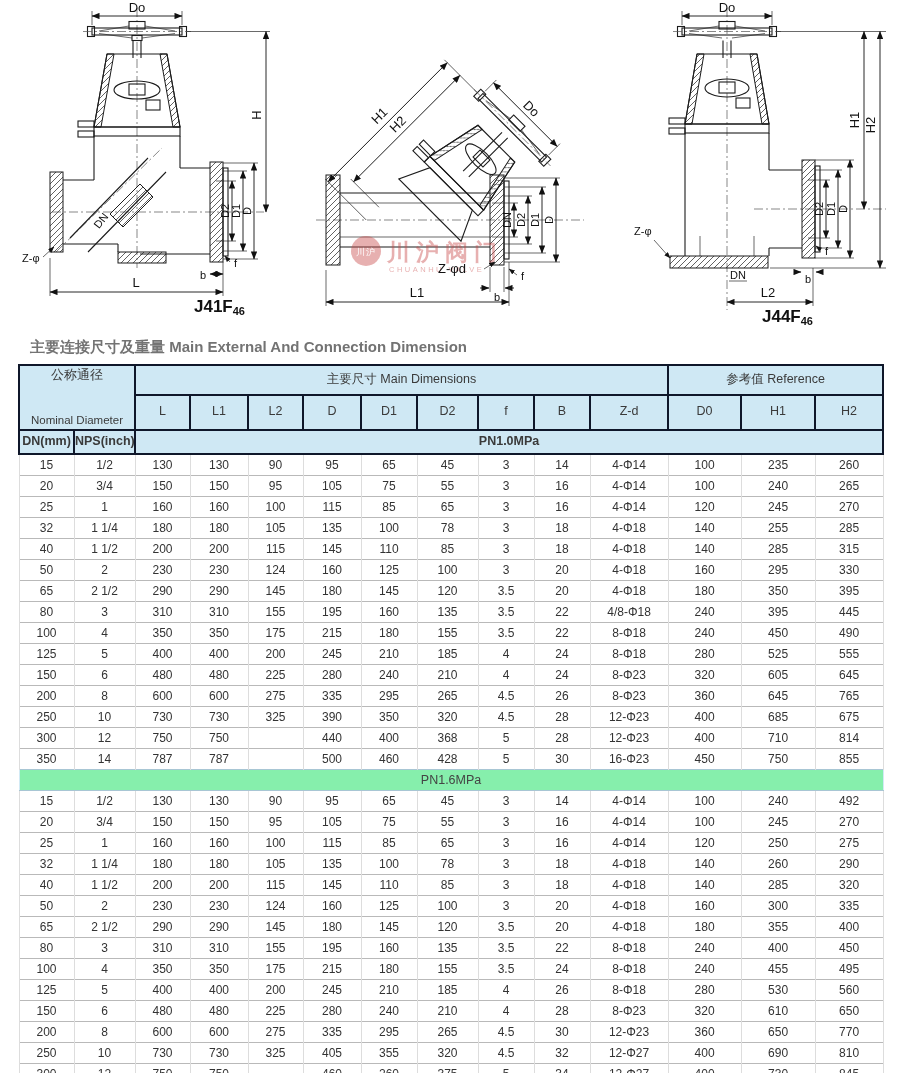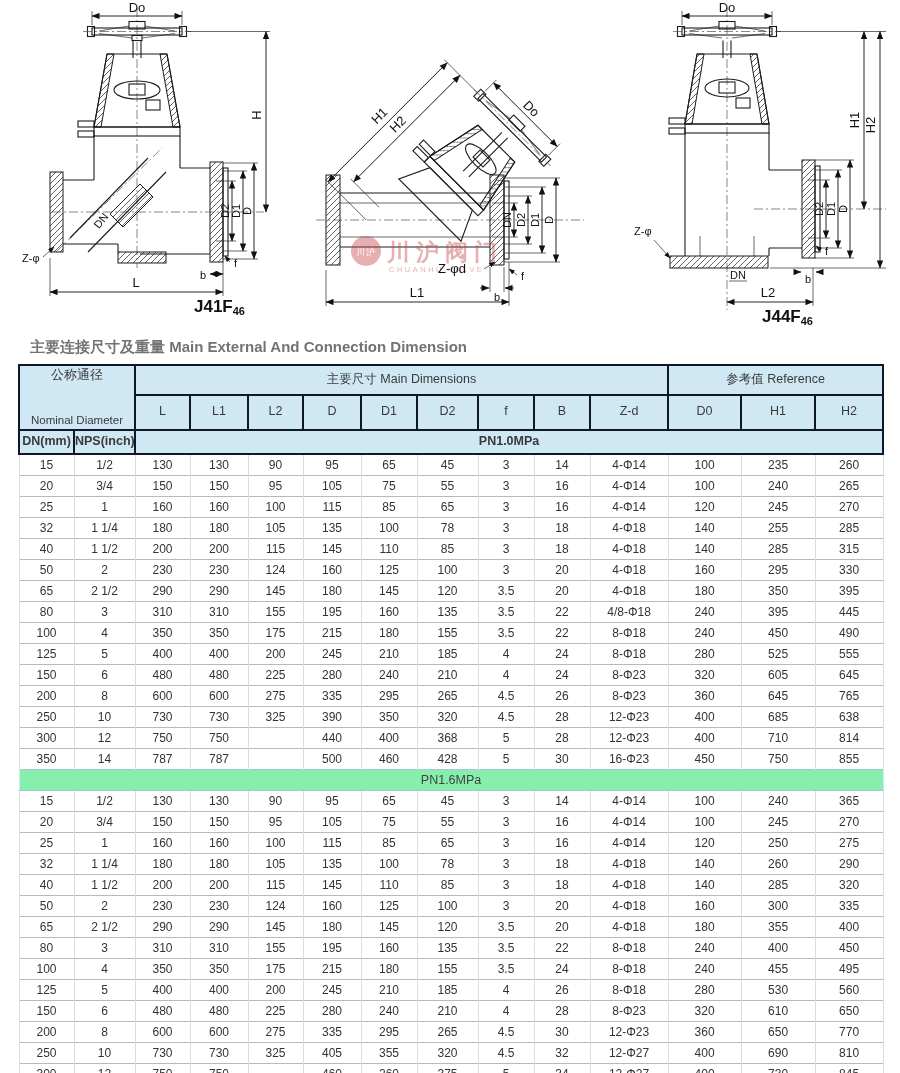--- a/index.html
+++ b/index.html
@@ -517,21 +517,21 @@
         <td>730</td>
         <td>325</td>
         <td>390</td>
         <td>350</td>
         <td>320</td>
         <td>4.5</td>
         <td>28</td>
         <td>12-Φ23</td>
         <td>400</td>
         <td>685</td>
-        <td>638</td>
+        <td>675</td>
       </tr>
       <tr>
         <td>300</td>
         <td>12</td>
         <td>750</td>
         <td>750</td>
         <td></td>
         <td>440</td>
         <td>400</td>
         <td>368</td>
@@ -568,21 +568,21 @@
         <td>130</td>
         <td>90</td>
         <td>95</td>
         <td>65</td>
         <td>45</td>
         <td>3</td>
         <td>14</td>
         <td>4-Φ14</td>
         <td>100</td>
         <td>240</td>
-        <td>365</td>
+        <td>492</td>
       </tr>
       <tr>
         <td>20</td>
         <td>3/4</td>
         <td>150</td>
         <td>150</td>
         <td>95</td>
         <td>105</td>
         <td>75</td>
         <td>55</td>

